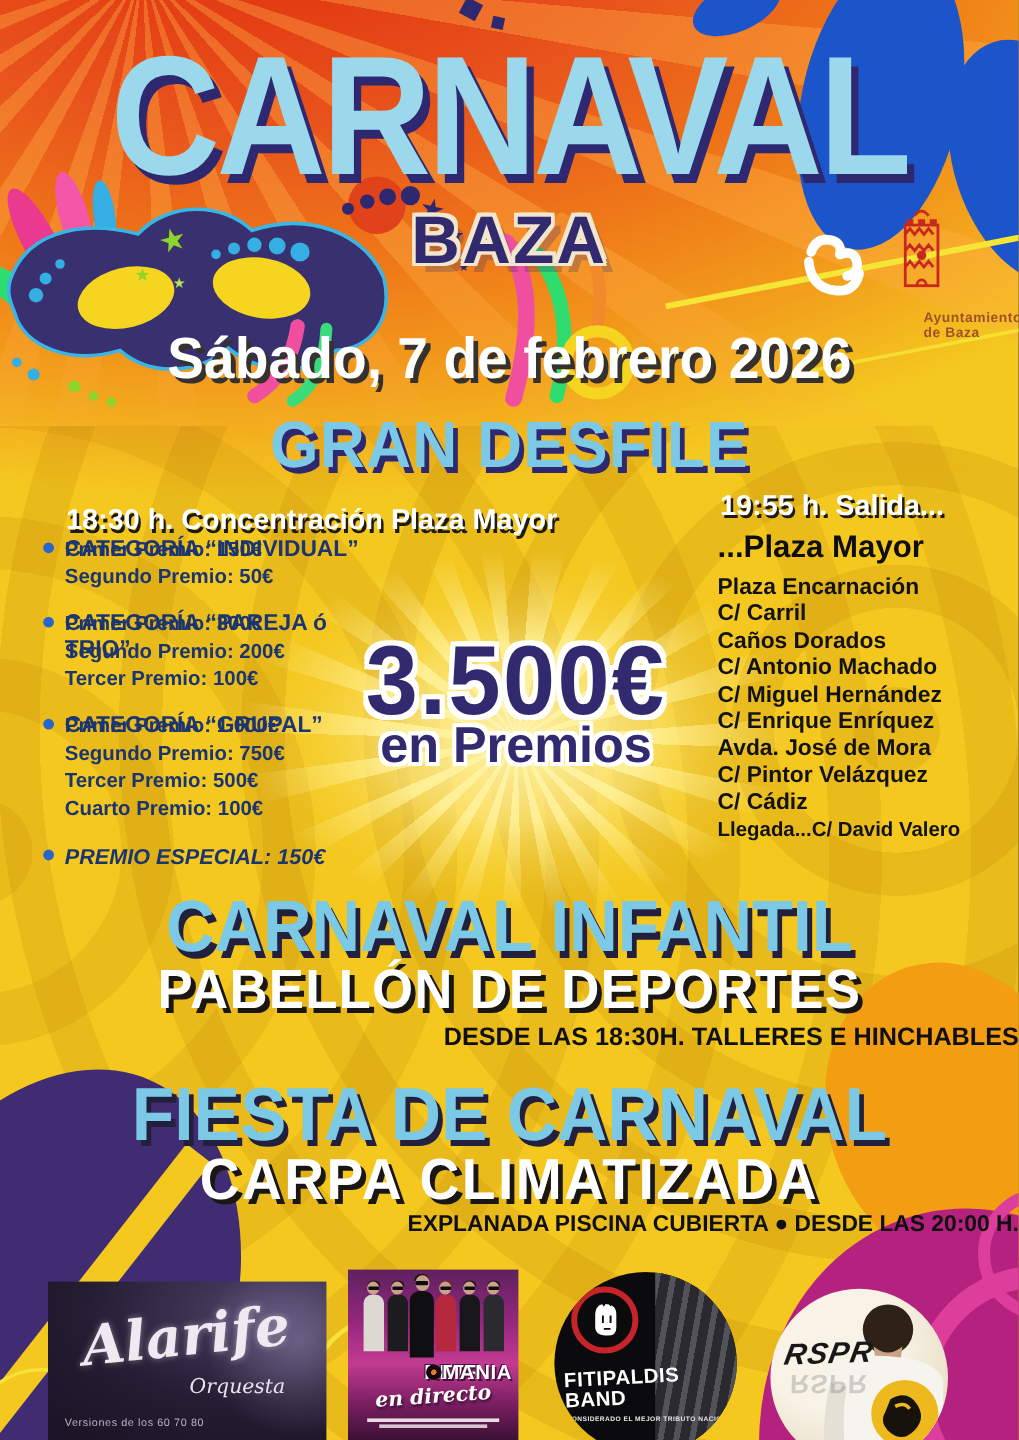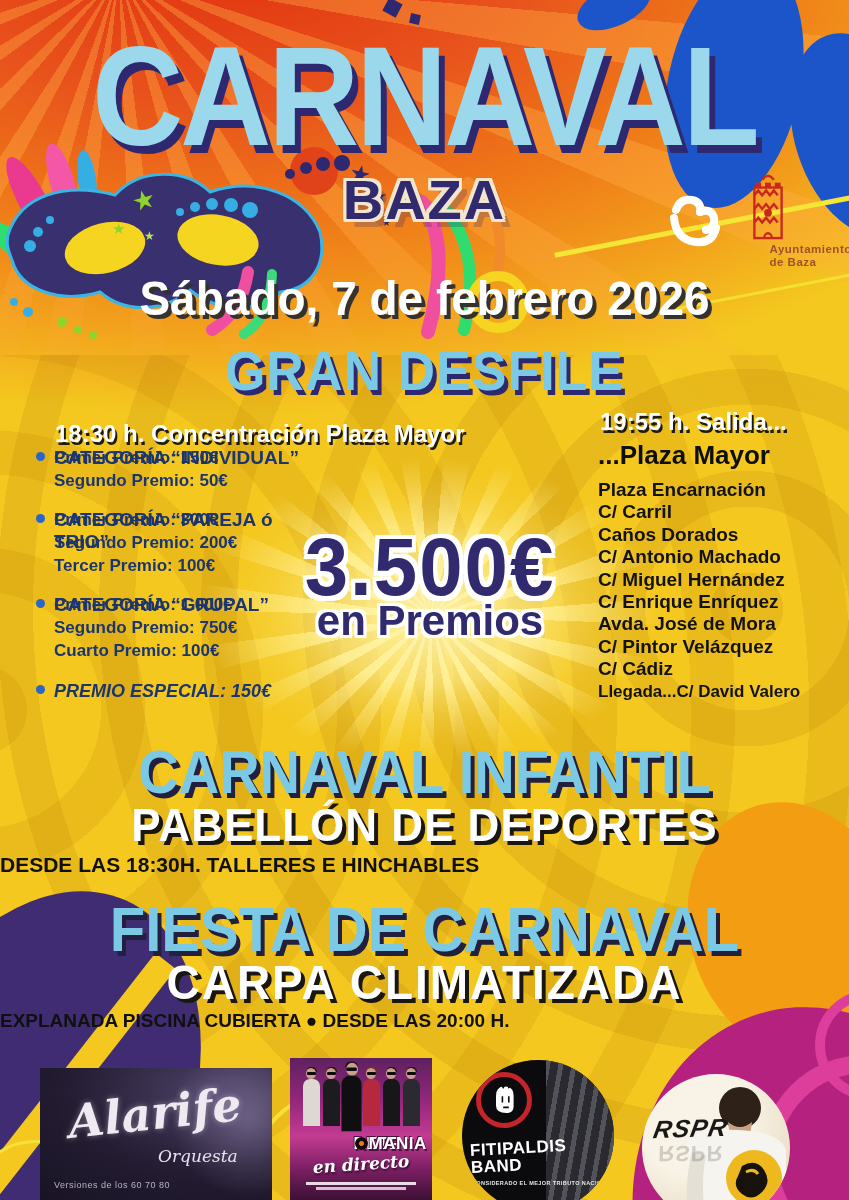--- a/index.html
+++ b/index.html
@@ -69,31 +69,31 @@
     text-shadow:-3px -3px 0 #fff,3px -3px 0 #fff,-3px 3px 0 #fff,3px 3px 0 #fff,0 -3px 0 #fff,0 3px 0 #fff,-3px 0 0 #fff,3px 0 0 #fff;
     z-index:5;}
   .route{left:598px;top:440px;width:250px;z-index:5;position:absolute;}
   .route-start{position:relative;font-size:26px;font-weight:900;color:#0e0e0e;margin-bottom:8px;}
   .route-stop{position:relative;font-size:19px;font-weight:700;color:#121212;line-height:22.4px;}
   .route-stop.last{font-size:17px;}
   .sec-title{width:849px;left:0;text-align:center;font-weight:900;color:#7CC9E5;z-index:5;transform:scaleY(1.08);transform-origin:top;
     text-shadow:4px 5px 0 #23203F;}
   .sec-venue{width:849px;left:0;text-align:center;font-weight:900;color:#fff;z-index:5;transform:scaleY(1.05);transform-origin:top;
     text-shadow:4px 4px 0 #191613;}
-  .sec-details{width:849px;left:0;text-align:left;font-weight:900;color:#101010;z-index:5;}
+  .sec-details{width:849px;left:0;text-align:right;font-weight:900;color:#101010;z-index:5;}
   .inf-title{top:742px;font-size:56px;letter-spacing:0px;}
   .inf-venue{top:802px;font-size:44px;letter-spacing:1px;}
   .inf-details{top:854px;font-size:21px;}
   .fie-title{top:898px;font-size:58px;}
   .fie-venue{top:958px;font-size:46px;letter-spacing:2px;}
   .fie-details{top:1011px;font-size:19px;}
   
   .blogo{left:668px;top:188px;width:52px;height:62px;z-index:5;}
   .council{left:745px;top:172px;width:46px;height:70px;z-index:5;}
-  .council-label{left:712px;top:243px;width:115px;text-align:center;z-index:5;font-size:11.5px;font-weight:700;color:#A0512A;letter-spacing:.5px;line-height:13px;}
+  .council-label{left:712px;top:259px;width:115px;text-align:center;z-index:5;font-size:11.5px;font-weight:700;color:#A0512A;letter-spacing:.5px;line-height:13px;}
   
   .card{z-index:6;overflow:hidden;}
   .alarife{left:40px;top:1068px;width:232px;height:132px;
     background:radial-gradient(130% 130% at 72% 18%, #4a3f63 0%, #241d33 45%, #140f1e 100%);}
   .alarife .name{left:28px;top:18px;font-family:"DejaVu Serif",serif;font-style:italic;font-size:46px;font-weight:700;color:#efeaf2;transform:rotate(-6deg);text-shadow:0 0 6px rgba(255,255,255,.4);}
   .alarife .type{left:118px;top:78px;font-family:"DejaVu Serif",serif;font-style:italic;font-size:17px;color:#e8e2ee;}
   .alarife .caption{left:14px;top:112px;font-size:9px;color:#b9b2c6;letter-spacing:.5px;}
   .alarife .spot{left:130px;top:-30px;width:160px;height:160px;border-radius:50%;background:radial-gradient(circle,rgba(200,180,230,.35),rgba(200,180,230,0) 70%);}
   .retromania{left:290px;top:1058px;width:142px;height:142px;
     background:linear-gradient(180deg,#5e2160 0%,#93277c 30%,#c23b92 55%,#7c1f63 78%,#3c1034 100%);}
@@ -259,20 +259,21 @@
       <div class="prize-line">Segundo Premio: 200€</div>
       <div class="prize-line">Tercer Premio: 100€</div>
     </div>
     <div class="cat" style="margin-top:18px;">
       <div class="cat-title">
           <i class="bullet"></i>
           <span>CATEGORÍA “GRUPAL”</span>
         </div>
       <div class="prize-line">Primer Premio: 1.000€</div>
       <div class="prize-line">Segundo Premio: 750€</div>
+      <div class="prize-line">Tercer Premio: 500€</div>
       <div class="prize-line">Cuarto Premio: 100€</div>
     </div>
     <div class="special">
         <i class="bullet" style="top:4px;"></i>
         <span>PREMIO ESPECIAL: 150€</span>
       </div>
   </div>
 
   <div class="txt prize-amount">3.500€</div>
   <div class="txt prize-label">en Premios</div>

